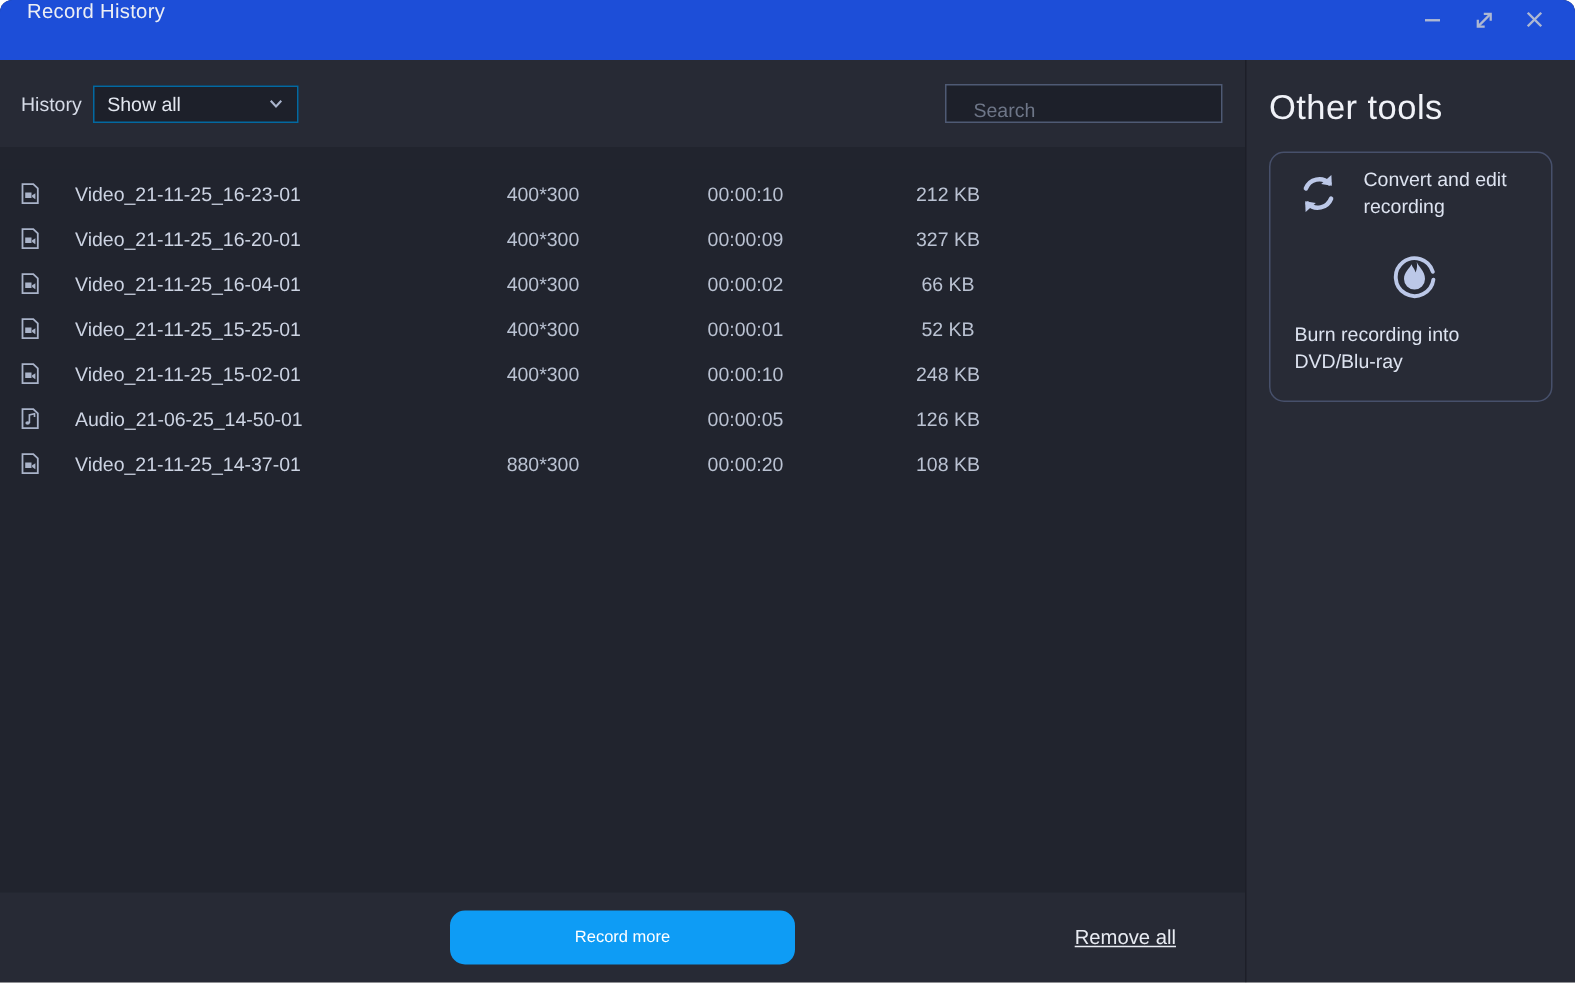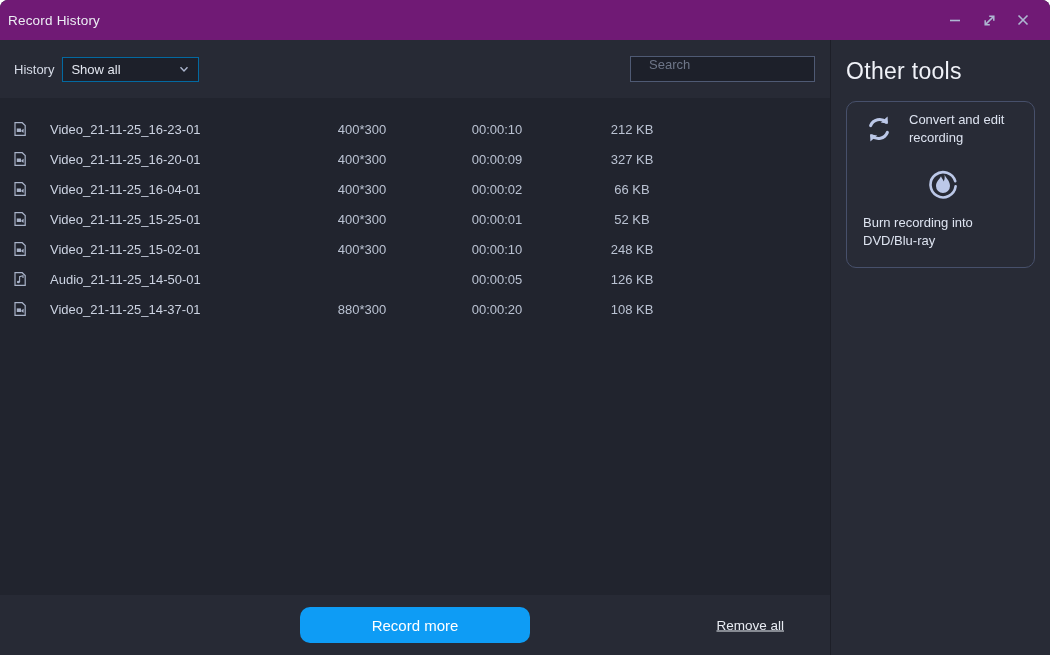--- a/index.html
+++ b/index.html
@@ -4,22 +4,22 @@
 <style>
   * { margin:0; padding:0; box-sizing:border-box; }
   html,body { background:#ffffff; font-family:"Liberation Sans", sans-serif; }
   .window {
     width:1050px; height:655px; position:relative; overflow:hidden;
     border-radius:8px 8px 0 0; background:#21242e; color:#cfd6e4;
     font-size:13px;
   }
   
   .titlebar {
-    height:40px; background:#701a75; display:flex; align-items:center;
-    padding:0 14px 0 8px;
+    height:40px; background:#1d4ed8; display:flex; align-items:flex-start;
+    padding:0 14px 0 18px;
   }
   .titlebar .title { color:#eceef4; font-size:13.5px; letter-spacing:.2px; }
   .win-controls { margin-left:auto; display:flex; align-items:center; gap:8px; }
   .win-btn {
     width:26px; height:26px; display:flex; align-items:center; justify-content:center;
     background:transparent; border:none; cursor:pointer;
   }
   .win-btn svg { stroke:#aeb8d2; }
   
   .body-row { display:flex; height:615px; }
@@ -34,21 +34,21 @@
     padding:0 15px 0 14px;
   }
   .filter-label { color:#d6dbe7; margin-right:8px; }
   .dropdown {
     width:137px; height:25px; background:#1d202a; border:1px solid #0369a1;
     display:flex; align-items:center; padding:0 8px; color:#e3e7f0; cursor:pointer;
   }
   .dropdown .dd-text { flex:1; }
   .search-box {
     margin-left:auto; width:185px; height:26px; background:#1d202a;
-    border:1px solid #4f5a74; display:flex; align-items:flex-start; padding:0 8px;
+    border:1px solid #4f5a74; display:flex; align-items:flex-end; padding:0 8px;
   }
   .search-box input {
     flex:1; background:transparent; border:none; outline:none;
     color:#cfd6e4; font-size:13px; font-family:"Liberation Sans", sans-serif;
   }
   .search-box input::placeholder { color:#6e7688; }
   
   .file-list { flex:1; background:#21242e; padding-top:1px; overflow:hidden; }
   .file-row {
     display:grid; grid-template-columns:38px 252px 120px 150px 120px;
@@ -59,21 +59,21 @@
   .file-ic { width:16px; height:16px; display:block; }
   .file-row .ic-audio { display:none; }
   .file-row.audio .ic-audio { display:block; }
   
   .bottom-bar {
     height:60px; background:#272a35; position:relative;
     display:flex; align-items:center; justify-content:center;
   }
   .record-more-btn {
     width:230px; height:36px; background:#0e9cf5; color:#ffffff;
-    border:none; border-radius:10px; font-size:15px; cursor:pointer;
+    border:none; border-radius:10px; font-size:11px; cursor:pointer;
     font-family:"Liberation Sans", sans-serif;
   }
   .remove-all-link {
     position:absolute; right:46px; top:50%; transform:translateY(-50%);
     color:#e8ebf2; text-decoration:underline; font-size:13.5px; cursor:pointer;
   }
   
   .ot-title { color:#f0f2f8; font-size:23px; font-weight:400; letter-spacing:.3px; }
   .tools-card {
     margin-top:16px; border:1px solid #47506b; border-radius:10px;
@@ -211,21 +211,21 @@
 
   <div class="file-row audio">
     <span>
 
       <svg class="file-ic ic-audio" viewBox="0 0 16 16" fill="none">
         <path d="M3 1.7 H10.2 L13.2 4.6 V14.4 H3 Z" stroke="#a9b3c9" stroke-width="1.2"></path>
         <ellipse cx="6.4" cy="11" rx="1.5" ry="1.2" fill="#a9b3c9"></ellipse>
         <path d="M7.6 11 V5.6 L11 4.8 V7" stroke="#a9b3c9" stroke-width="1.1"></path>
       </svg>
     </span>
-    <span class="cell-name">Audio_21-11-25_14-50-01</span>
+    <span class="cell-name">Audio_21-06-25_14-50-01</span>
     <span class="cell-res"></span>
     <span class="cell-dur">00:00:05</span>
     <span class="cell-size">126 KB</span>
   </div>
 
   <div class="file-row video">
     <span>
       <svg class="file-ic ic-video" viewBox="0 0 16 16" fill="none">
         <path d="M3 1.7 H10.2 L13.2 4.6 V14.4 H3 Z" stroke="#a9b3c9" stroke-width="1.2"></path>
         <path d="M4.8 7.4 h4.2 v3.6 H4.8 Z" fill="#a9b3c9"></path>

